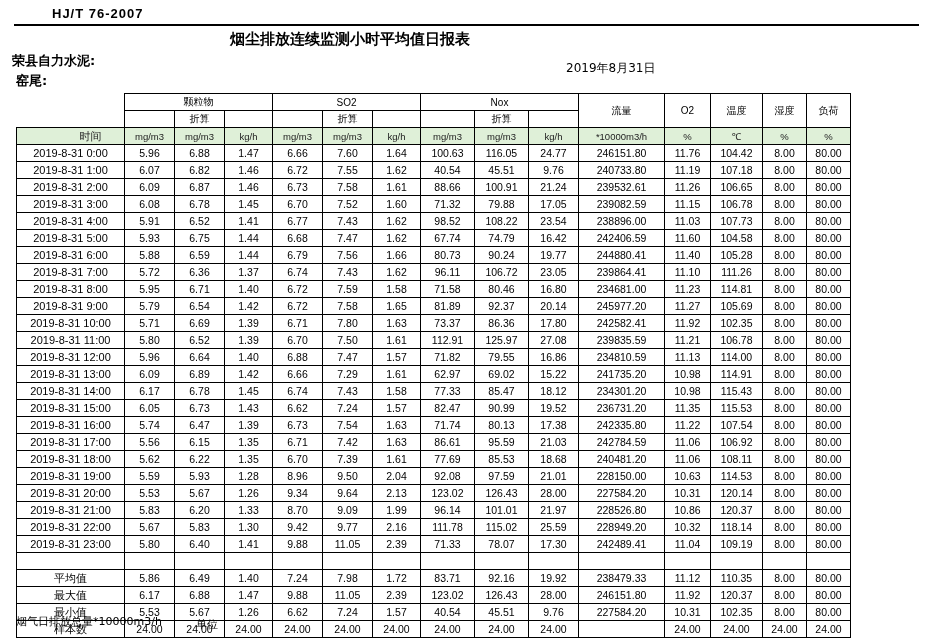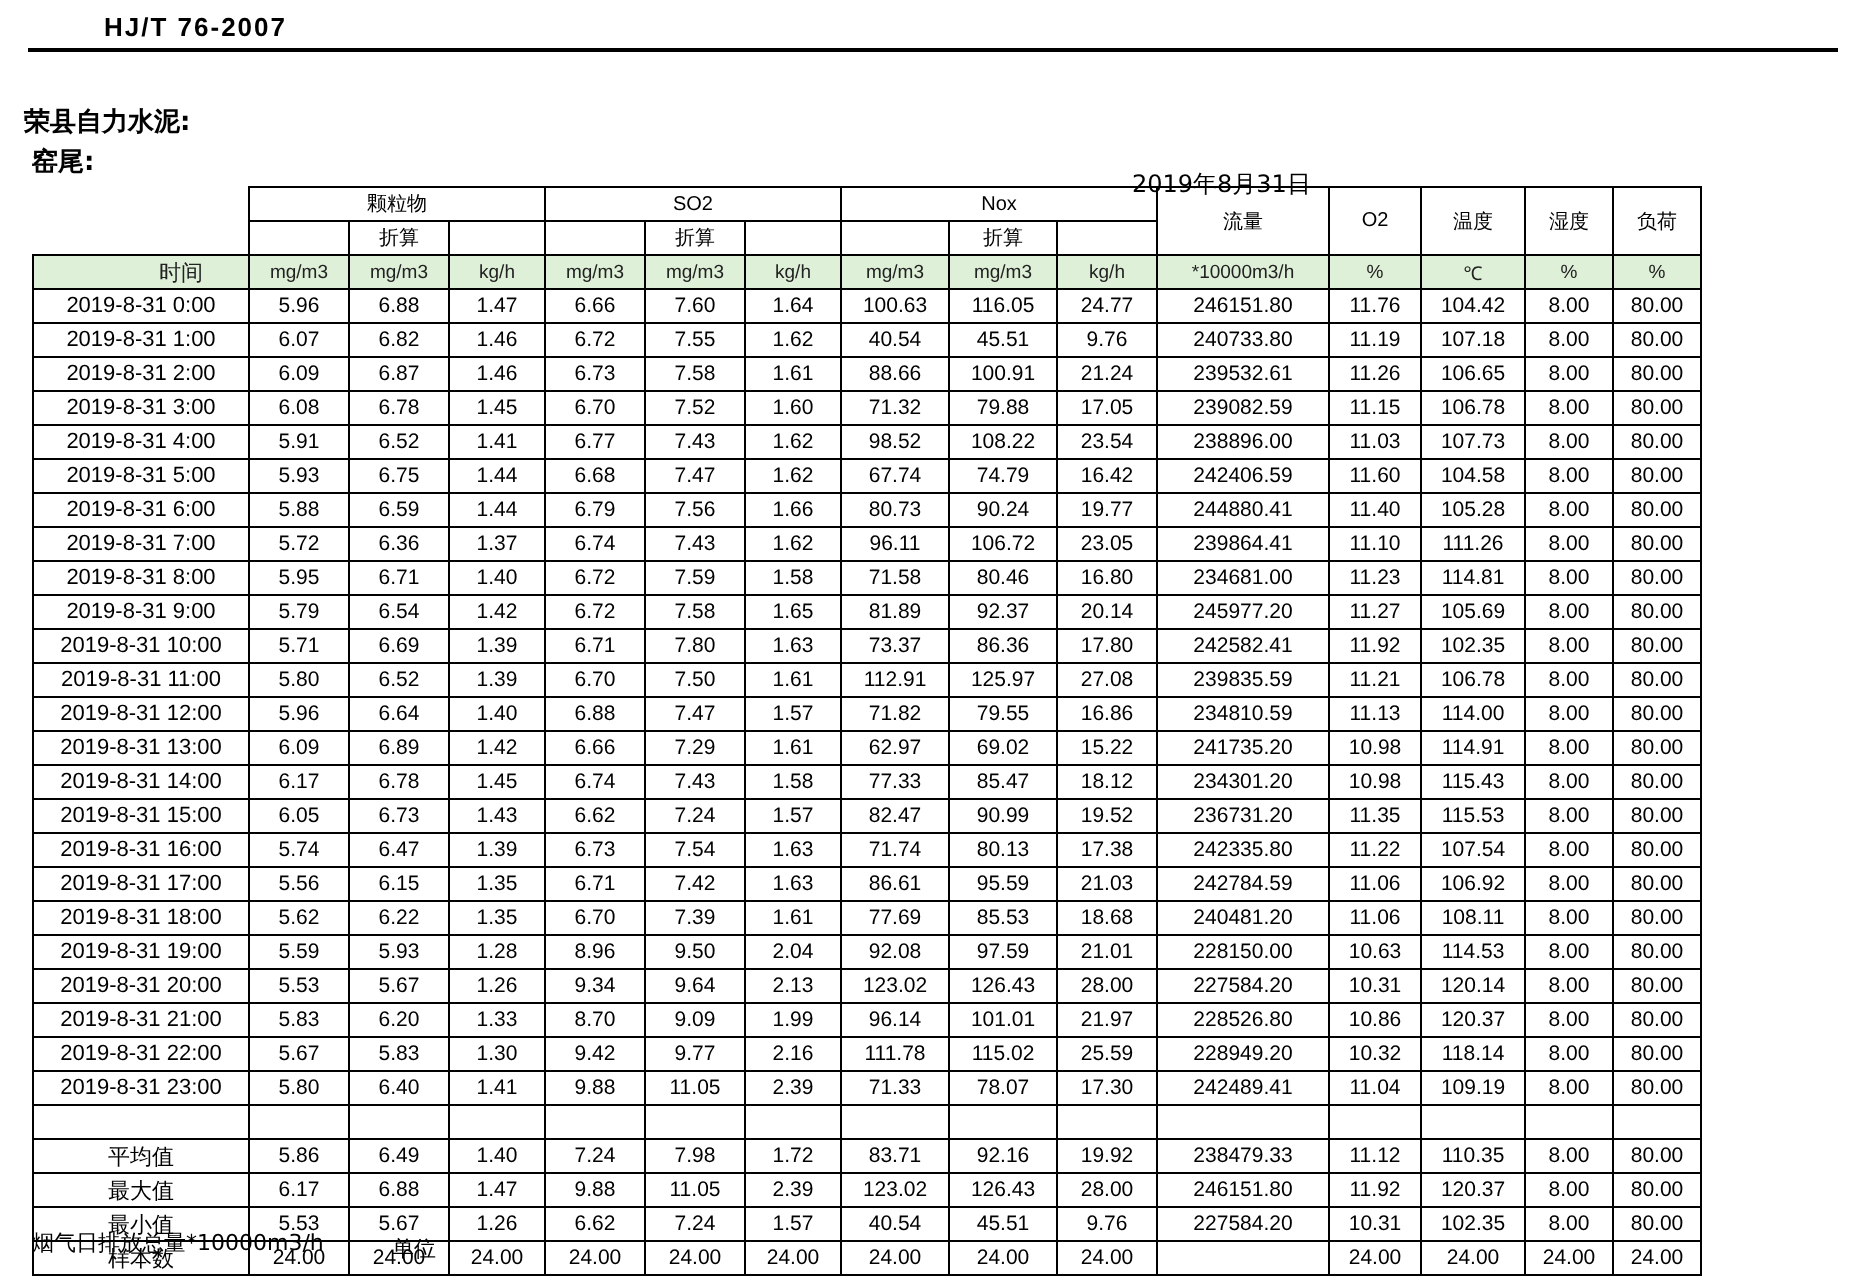--- a/index.html
+++ b/index.html
@@ -32,21 +32,21 @@
     position:absolute;left:12px;top:52px;
     font-weight:bold;font-size:13px;
     font-family:"DejaVu Sans", sans-serif;
   }
   .kiln{
     position:absolute;left:16px;top:72px;
     font-weight:bold;font-size:13px;
     font-family:"DejaVu Sans", sans-serif;
   }
   .date{
-    position:absolute;left:566px;top:84px;
+    position:absolute;left:566px;top:60px;
     font-size:12px;
     font-family:"DejaVu Sans", sans-serif;
   }
 
   table.main{
     position:absolute;left:16px;top:93px;
     border-collapse:collapse;
     table-layout:fixed;
     font-size:10.5px;
   }
@@ -82,20 +82,21 @@
     font-size:11px;font-family:"DejaVu Sans", sans-serif;
   }
 </style>
 </head>
 <body>
 
 <div class="page">
 
   <div class="std-no">HJ/T  76-2007</div>
   <div class="rule"></div>
+  <div class="title">烟尘排放连续监测小时平均值日报表</div>
   <div class="company">荣县自力水泥:</div>
   <div class="kiln">窑尾:</div>
   <div class="date">2019年8月31日</div>
 
   <table class="main">
     <colgroup>
       <col style="width:108px">
       <col style="width:50px">
         <col style="width:50px">
         <col style="width:48px">

